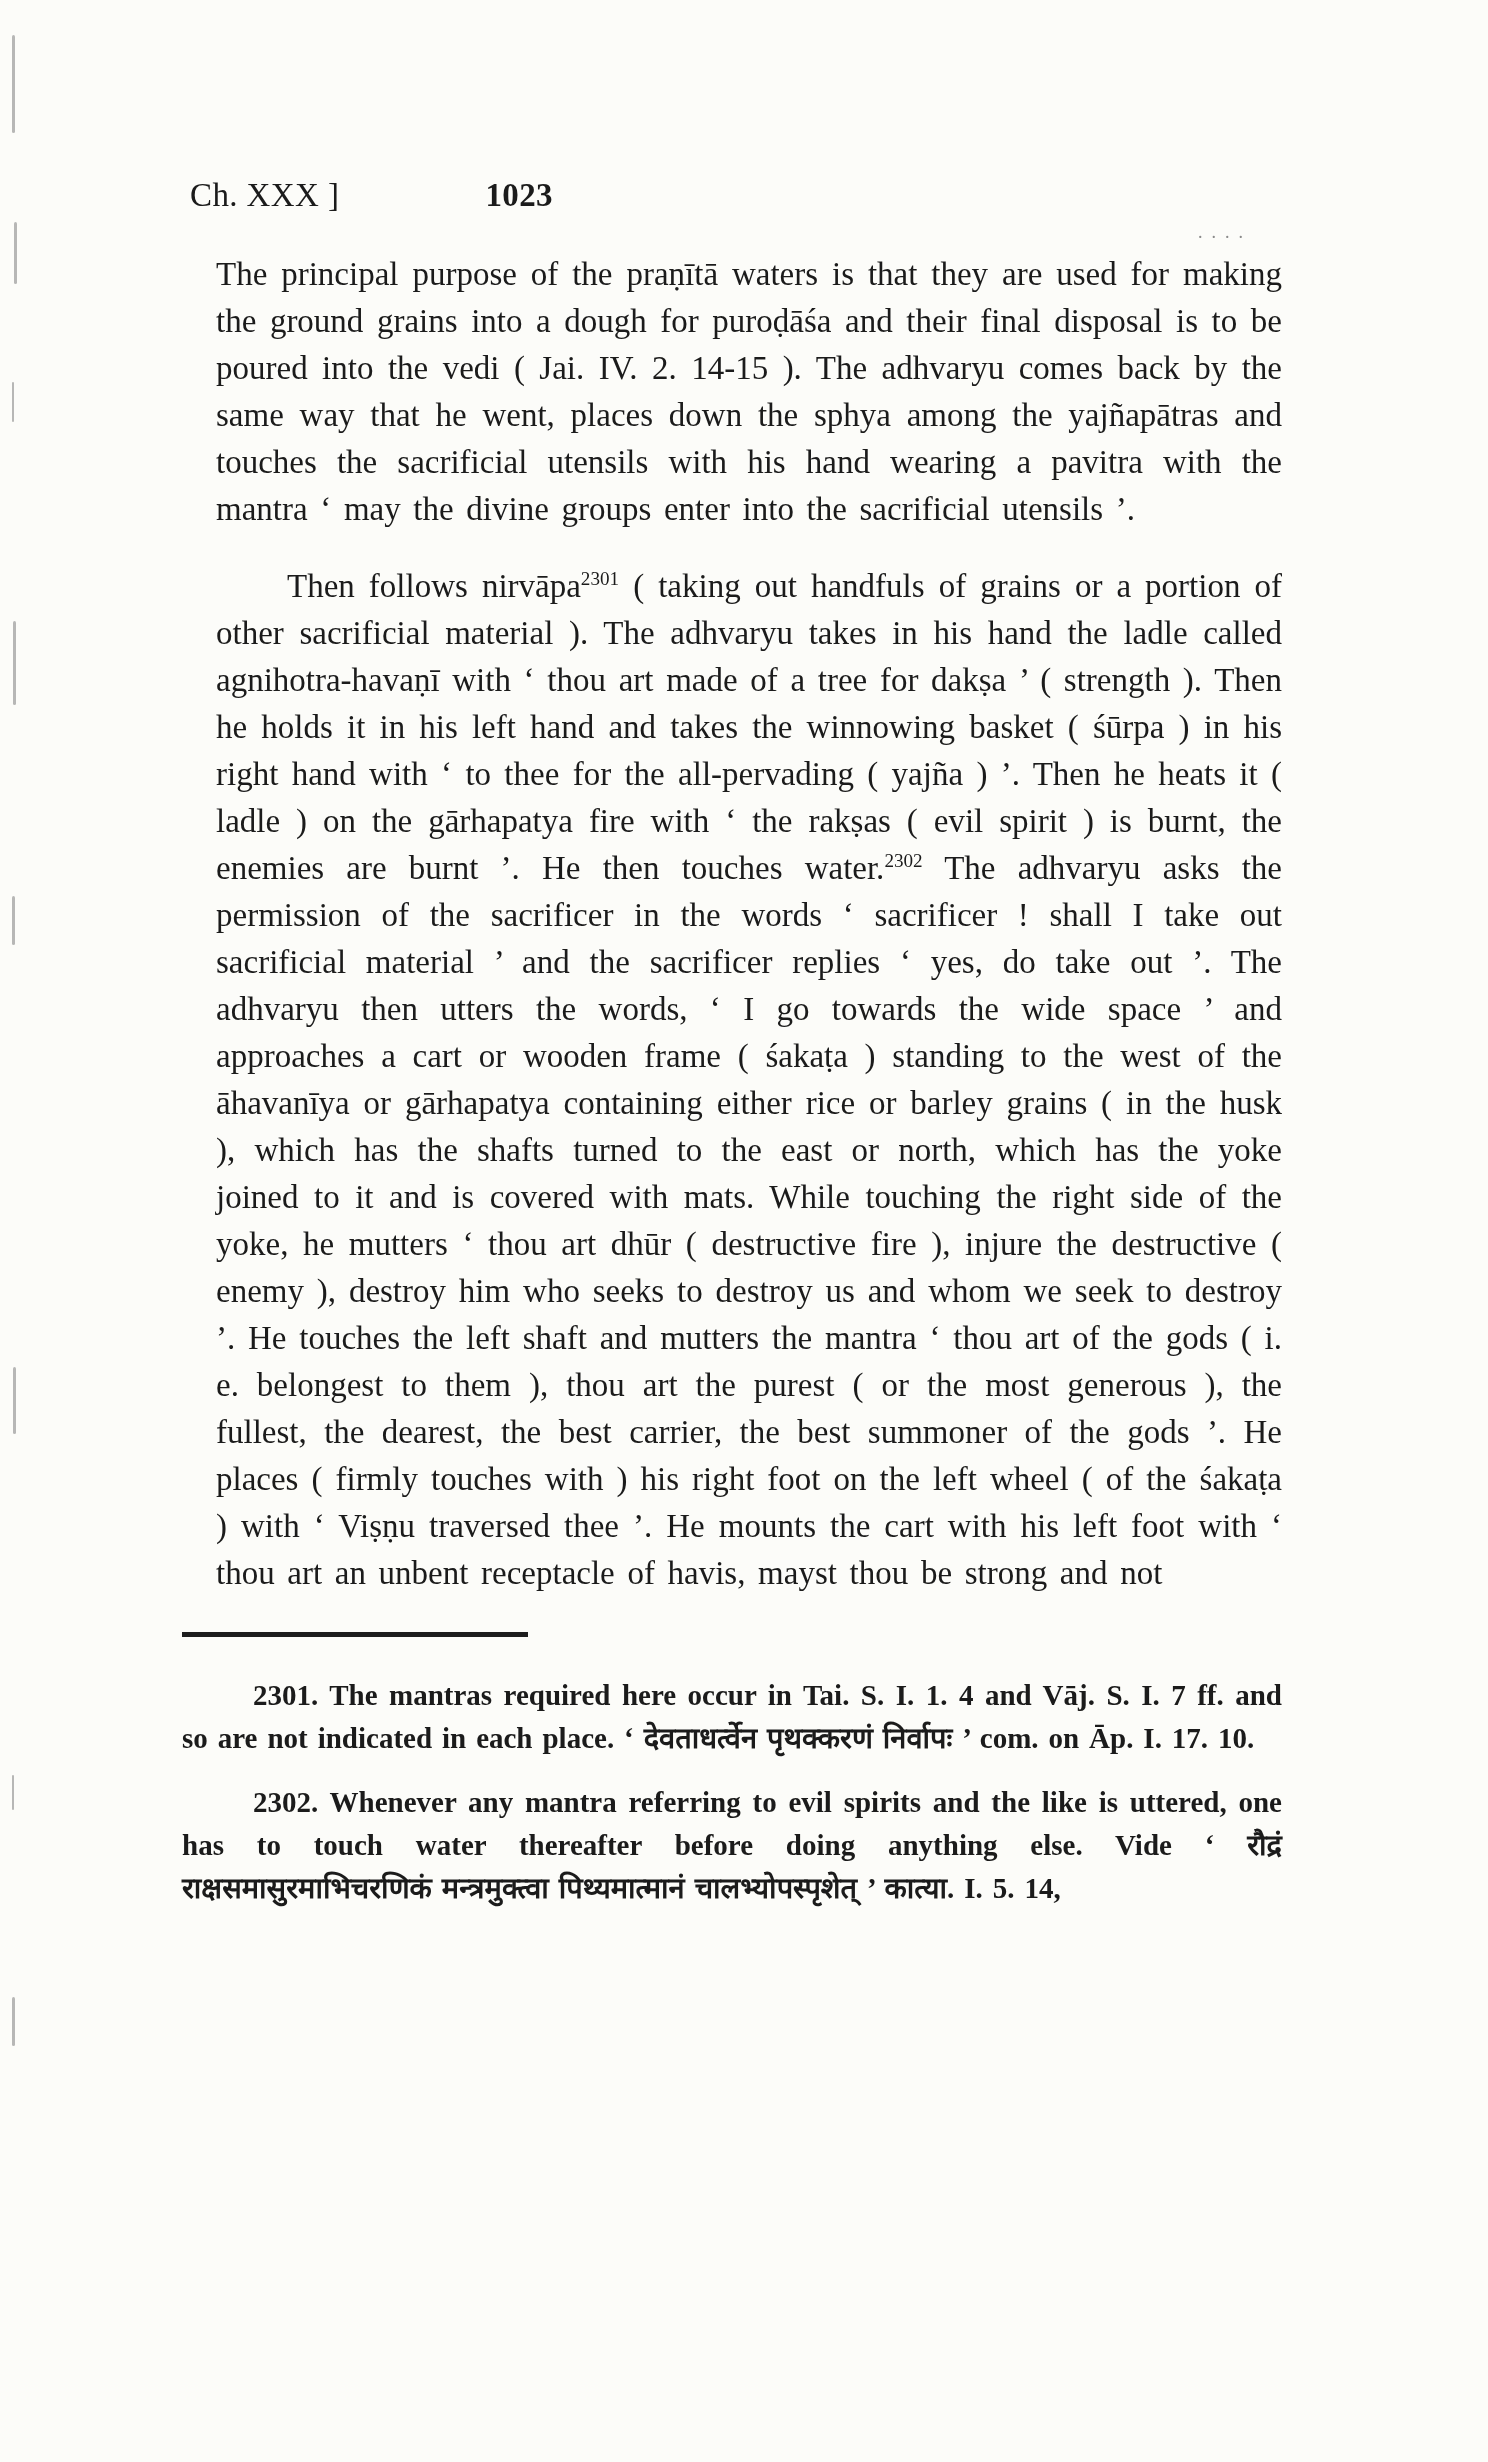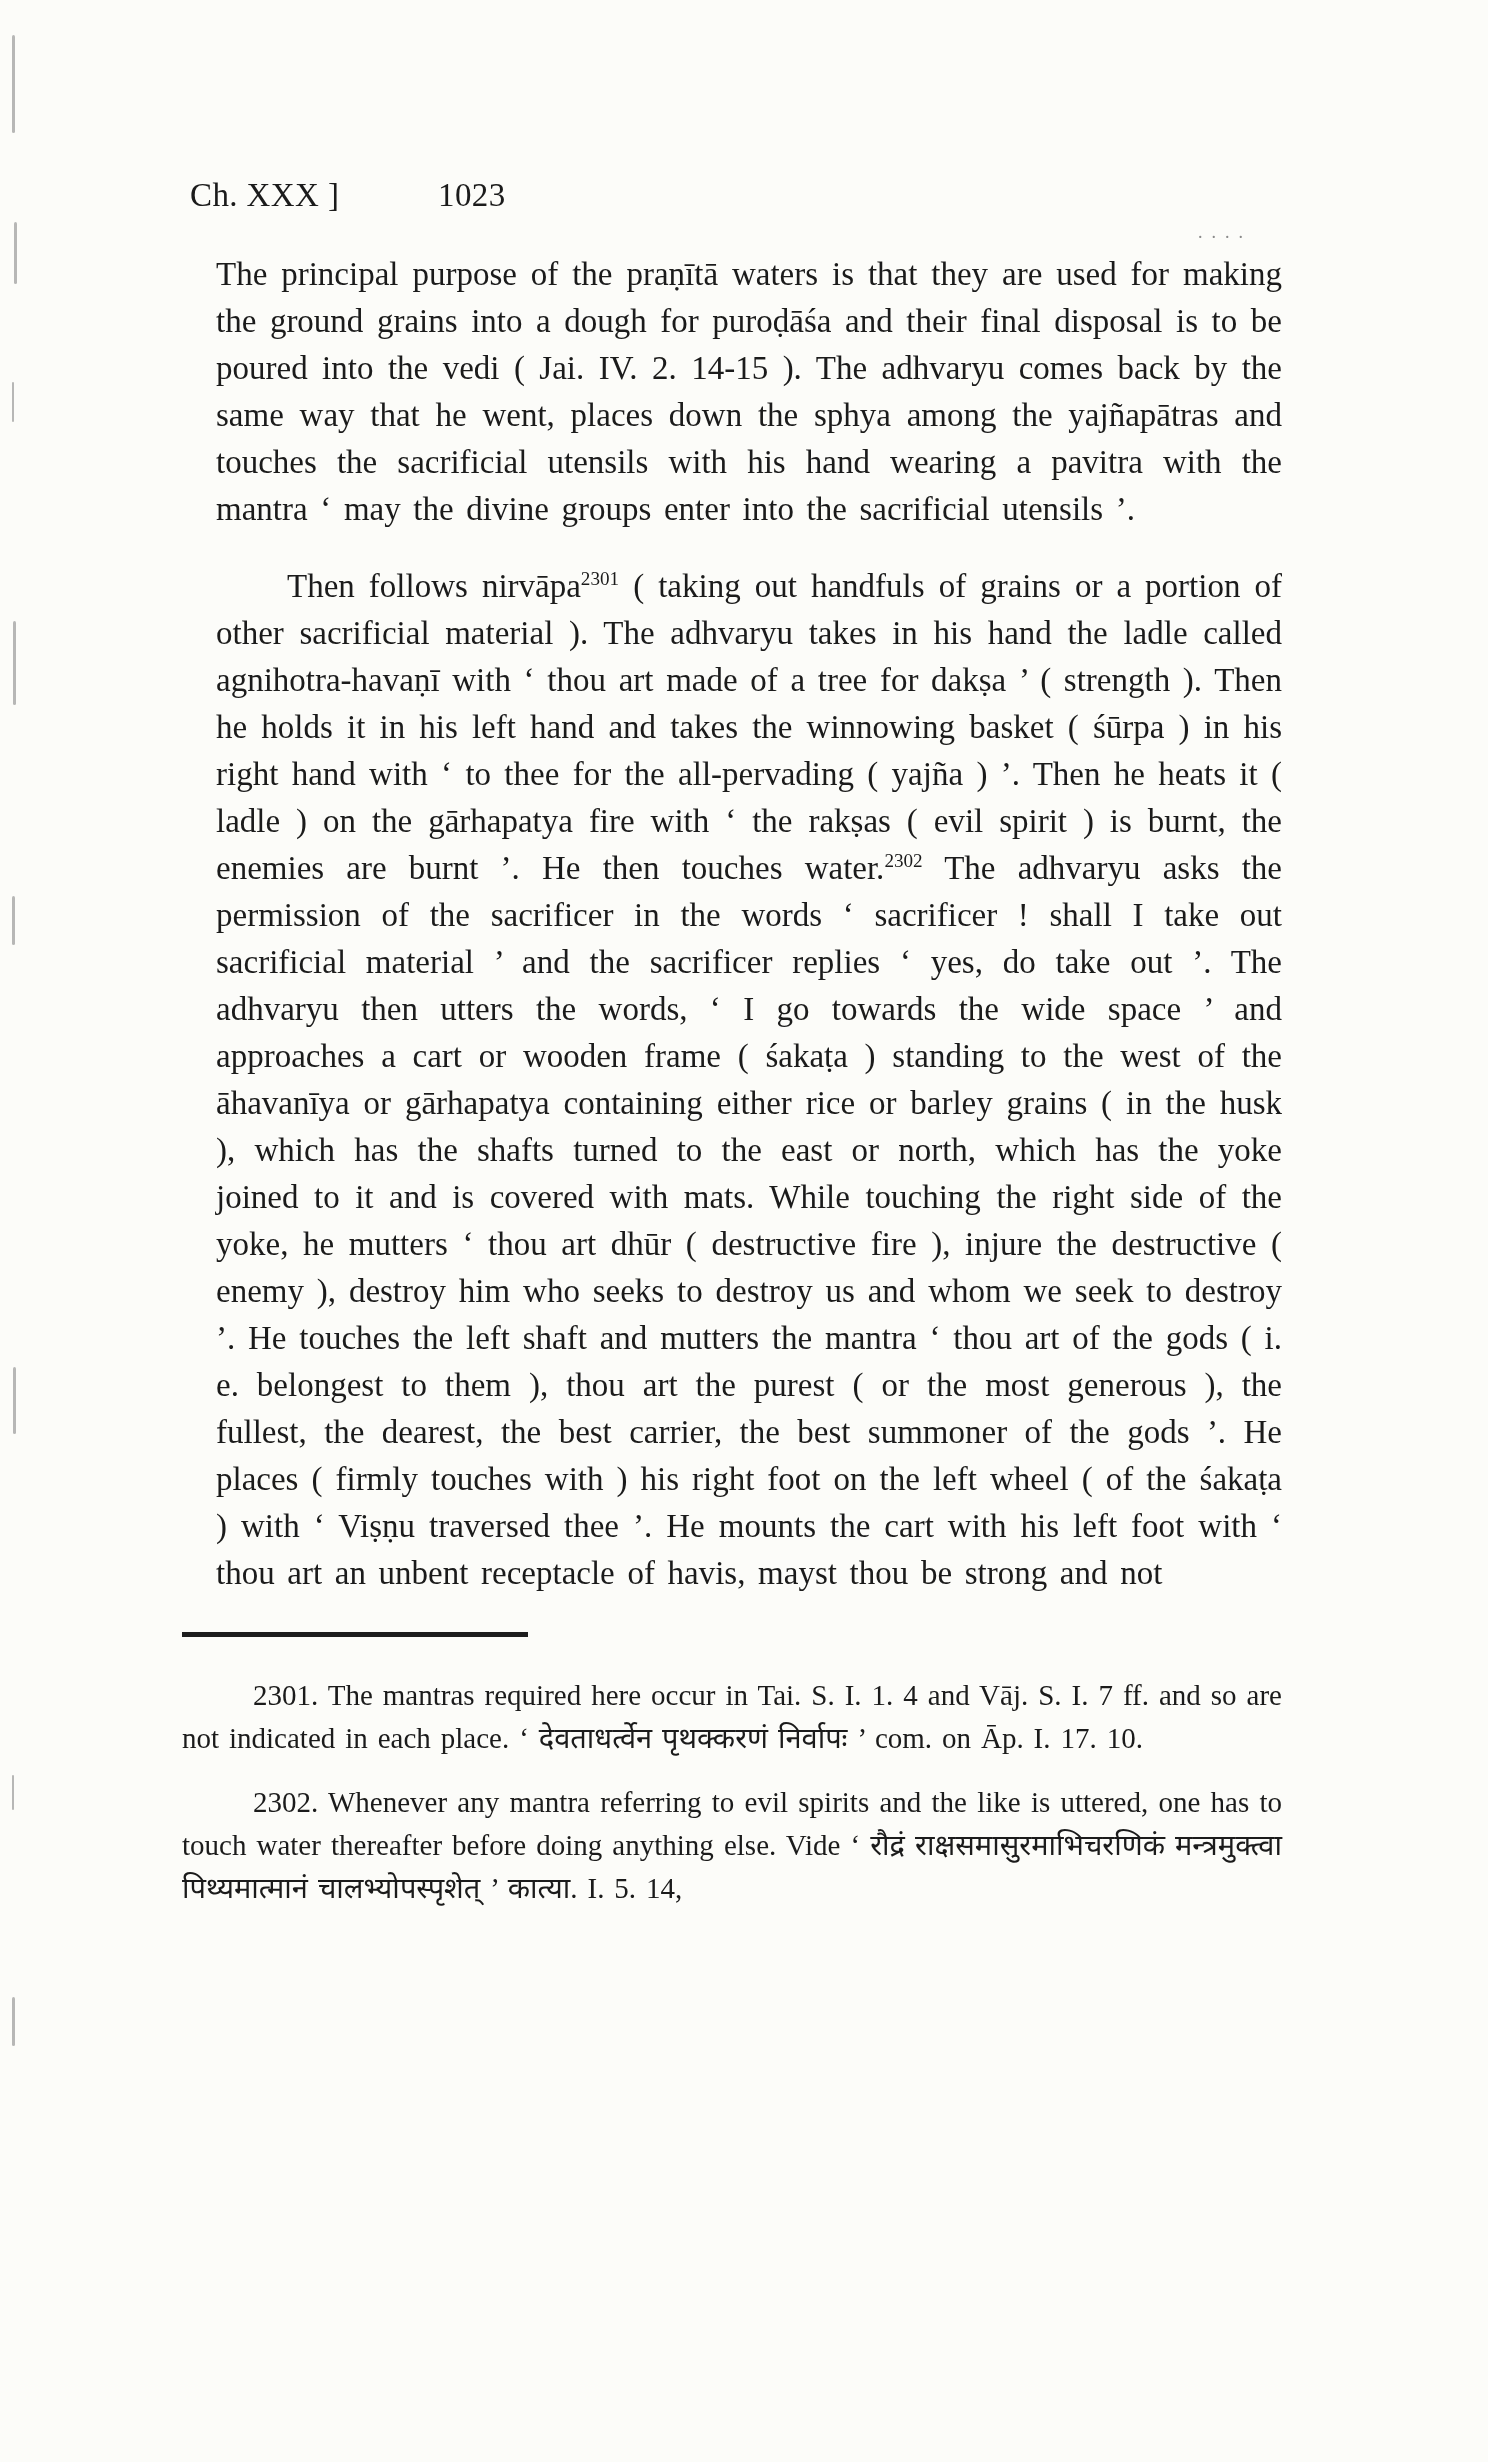--- a/index.html
+++ b/index.html
@@ -29,21 +29,21 @@
 
   .header {
     display: flex;
     align-items: baseline;
     font-size: 33px;
     letter-spacing: 0.4px;
     margin-left: 8px;
   }
   .header .chapter { width: 248px; }
   .header .title   { flex: 1; text-align: center; font-style: italic; }
-  .header .pagenum { width: 115px; text-align: left; }
+  .header .pagenum { width: 115px; text-align: right; font-weight: bold; }
 
   .body-text {
     margin-top: 37px;
     font-size: 33px;
     line-height: 47px;
     text-align: justify;
     word-spacing: 4.4px;
     margin-left: 34px;
   }
   .para { margin: 0; }
@@ -59,21 +59,21 @@
     background: #1d1d1d;
   }
 
   .footnotes {
     margin-top: 37px;
     font-size: 29px;
     line-height: 43px;
     text-align: justify;
     word-spacing: 2.7px;
   }
-  .fn { margin: 0 0 21px 0; text-indent: 71px; }
+  .fn { margin: 0 0 21px 0; text-indent: 71px; font-weight: bold; }
   .d { font-family: "Liberation Serif", "DejaVu Serif", serif; }
 </style>
 </head>
 <body>
 
 <div class="page">
 
   <div class="artifacts">
     <div class="mark" style="left:12.4px; top:35px;  height:98px;"></div>
     <div class="mark" style="left:14px; top:222px; height:62px;"></div>

